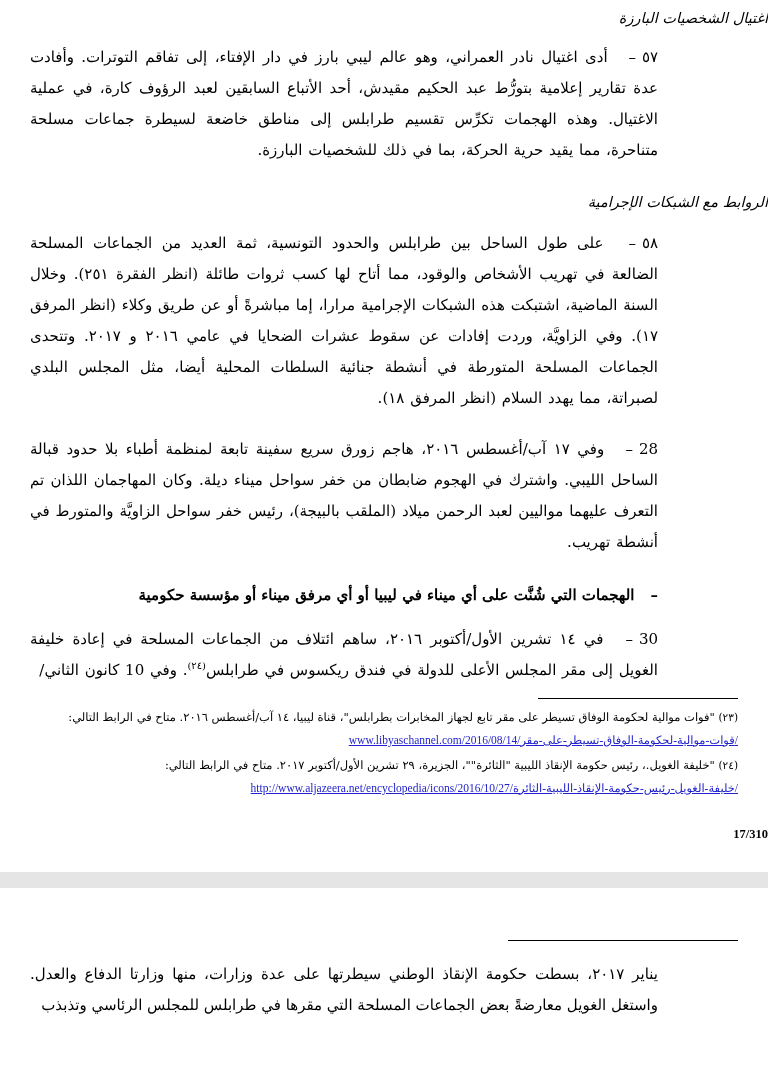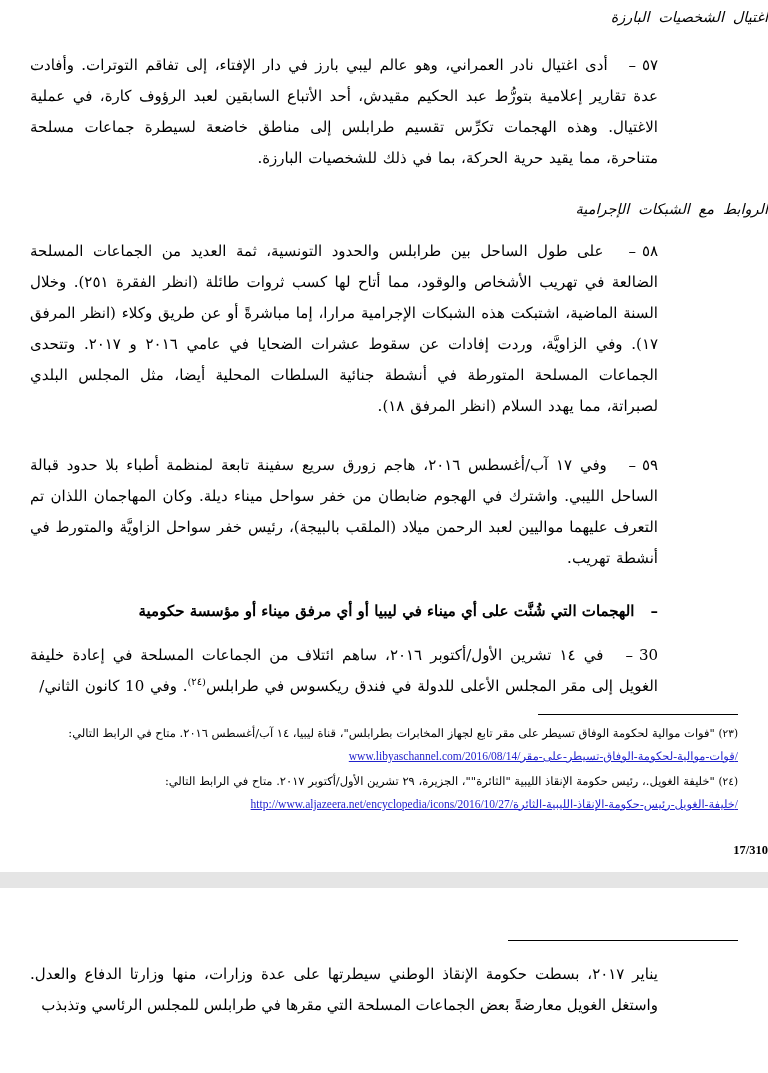--- a/index.html
+++ b/index.html
@@ -42,39 +42,38 @@
 
   
   .subhead {
     font-style: italic;
     font-size: 14.5px;
     text-align: center;
     margin: 0;
     padding: 0;
     line-height: 1.5;
     letter-spacing: .3px;
-    font-family: Liberation Mono, monospace;
   }
   .subhead-1 {
     position: absolute;
     top: 8px;
     right: 0;
     left: 0;
     text-align: center;
   }
   .subhead-inline {
     text-align: right;
     margin: 26px 0 14px 0;
   }
 
   
   .para {
     font-size: 15px;
     line-height: 31px;
-    margin: 12px 0 6px 0;
+    margin: 4px 0 6px 0;
     padding: 0 110px 0 30px;
     text-align: justify;
     text-align-last: right;
     text-justify: inter-word;
     word-spacing: 1px;
   }
   .para .pnum {
     letter-spacing: 1px;
   }
   .para .dash {
@@ -181,21 +180,21 @@
 
     <div class="subhead subhead-inline">الروابط مع الشبكات الإجرامية</div>
 
     <p class="para">
       <span class="pnum">٥٨</span><span class="dash">–</span>&nbsp;&nbsp;<span>على طول الساحل بين طرابلس والحدود التونسية، ثمة العديد من الجماعات المسلحة الضالعة في تهريب الأشخاص والوقود، مما أتاح لها كسب ثروات طائلة (انظر الفقرة ٢٥١). وخلال السنة الماضية، اشتبكت هذه الشبكات الإجرامية مرارا، إما مباشرةً أو عن طريق وكلاء (انظر المرفق ١٧). وفي الزاويَّة، وردت إفادات عن سقوط عشرات الضحايا في عامي ٢٠١٦ و ٢٠١٧. وتتحدى الجماعات المسلحة المتورطة في أنشطة جنائية السلطات المحلية أيضا، مثل المجلس البلدي لصبراتة، مما يهدد السلام (انظر المرفق ١٨).</span>
     </p>
 
     <div style="height:10px"></div>
 
     <p class="para">
-      <span class="pnum">٥٩</span><span class="dash">–</span>&nbsp;&nbsp;<span>وفي ١٧ آب/أغسطس ٢٠١٦، هاجم زورق سريع سفينة تابعة لمنظمة أطباء بلا حدود قبالة الساحل الليبي. واشترك في الهجوم ضابطان من خفر سواحل ميناء ديلة. وكان المهاجمان اللذان تم التعرف عليهما مواليين لعبد الرحمن ميلاد (الملقب بالبيجة)، رئيس خفر سواحل الزاويَّة والمتورط في أنشطة تهريب.</span>
+      <span class="pnum">28</span><span class="dash">–</span>&nbsp;&nbsp;<span>وفي ١٧ آب/أغسطس ٢٠١٦، هاجم زورق سريع سفينة تابعة لمنظمة أطباء بلا حدود قبالة الساحل الليبي. واشترك في الهجوم ضابطان من خفر سواحل ميناء ديلة. وكان المهاجمان اللذان تم التعرف عليهما مواليين لعبد الرحمن ميلاد (الملقب بالبيجة)، رئيس خفر سواحل الزاويَّة والمتورط في أنشطة تهريب.</span>
     </p>
 
     <div class="bullet-head">
       <span class="bdash">–</span>
       <span class="btext">الهجمات التي شُنَّت على أي ميناء في ليبيا أو أي مرفق ميناء أو مؤسسة حكومية</span>
     </div>
 
     <p class="para">
       <span class="pnum">30</span><span class="dash">–</span>&nbsp;&nbsp;<span>في ١٤ تشرين الأول/أكتوبر ٢٠١٦، ساهم ائتلاف من الجماعات المسلحة في إعادة خليفة الغويل إلى مقر المجلس الأعلى للدولة في فندق ريكسوس في طرابلس</span><sup class="fnref">(٢٤)</sup><span>. وفي 10 كانون الثاني/</span>
     </p>

